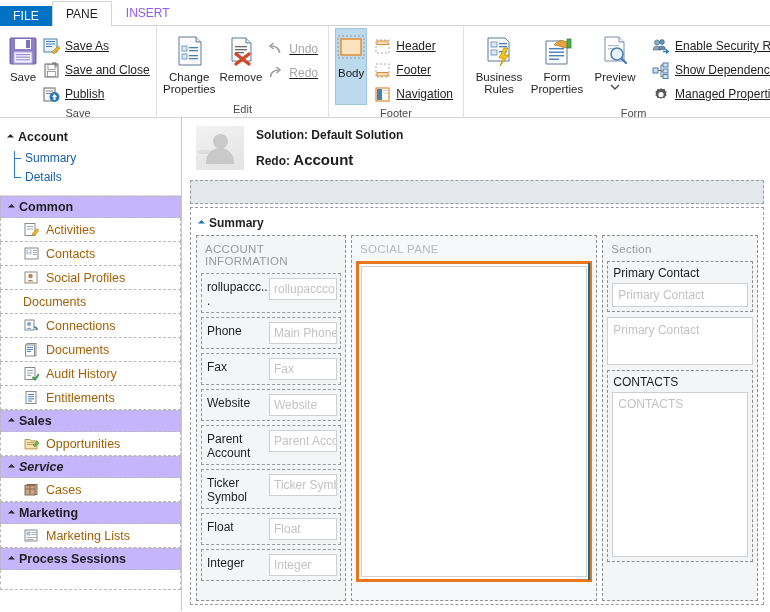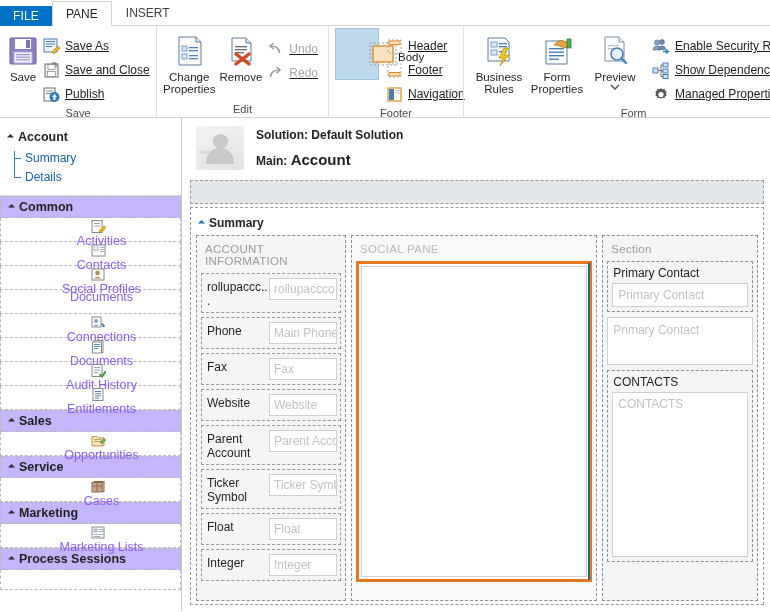--- a/index.html
+++ b/index.html
@@ -37,21 +37,21 @@
     font-size: 12px;
     display: flex; align-items: center; justify-content: center;
     letter-spacing: .2px;
     z-index: 2;
   }
   .tab {
     height: 26px;
     padding: 0 13px;
     display: flex; align-items: center; justify-content: center;
     font-size: 12px;
-    color: #404040;
+    color: #8b5cf6;
     border: 1px solid transparent;
     z-index: 2;
   }
   .tab.active {
     background: #ffffff;
     border: 1px solid #d4d4d4;
     border-bottom: 1px solid #ffffff;
     color: #1f1f1f;
     margin-bottom: -1px;
   }
@@ -106,28 +106,27 @@
     color: #1f1f1f;
     white-space: nowrap;
     cursor: default;
   }
   .smallbtn.disabled { color: #a6a6a6; }
   .smallbtn .ic { width: 18px; height: 18px; margin-right: 5px; flex: 0 0 18px;
                   display:flex; align-items:center; justify-content:center;}
 
   .selbtn {
     width: 44px;
-    display: flex; flex-direction: row; align-items: center;
+    display: flex; flex-direction: column; align-items: center;
     padding-top: 4px; padding-bottom: 2px;
     background: #bcd9ee;
     border: 1px solid #9ec4e0;
-    height: 52px;
+    height: 77px;
     margin-top: -3px;
     cursor: default;
-    padding-left: 32px;
   }
   .selbtn .lbl { font-size: 11.5px; margin-top: 4px; }
 
   
   .svgi { display:block; }
 
   
   #main { display: flex; width: 770px; height: 493px; }
 
   
@@ -179,24 +178,23 @@
     margin: 0;
     background:#c4b5fd;
   }
   .navitem {
     display:flex; align-items:center;
     height: 24px;
     padding-left: 22px;
     border: 1px dashed #b9b9b9;
     border-top: none;
     font-size: 12.5px;
-    color: #8b5cf6;
+    color: #a16207;
     background:#fff;
     cursor:pointer;
-    flex-direction:column;
   }
   .navitem .ic { width:16px; height:16px; margin-right:7px; flex:0 0 16px;
                  display:flex; align-items:center; justify-content:center;}
   .navitem.noicon { padding-left: 22px; }
   .navitem.noicon .txt { margin-left: 0; }
 
   
   #canvas {
     width: 588px; height: 493px;
     background: #ffffff;
@@ -719,21 +717,21 @@
         <svg class="svgi" width="15" height="15" viewBox="0 0 15 15">
           <path d="M1 3.5 h5 l1.2 1.4 h5.8 v8 h-12 z" fill="#f7e3b8" stroke="#b99a4a"></path>
           <rect x="3" y="6" width="7" height=".9" fill="#b99a4a"></rect>
           <rect x="3" y="8" width="7" height=".9" fill="#b99a4a"></rect>
           <path d="M9 9 L13 5 L15 7 L11 11 Z" fill="#79b34a" stroke="#4a7a2b" stroke-width=".5"></path>
         </svg>
       </span>
       <span class="txt">Opportunities</span>
     </div>
 
-    <div class="navsec-hdr" style="border-top:1px dashed #b9b9b9;">
+    <div class="navsec-hdr" style="border-top:1px dashed #b9b9b9;font-style:italic;">
       <span class="caret caret-blk"></span>
       <span>Service</span>
     </div>
     <div class="navitem">
       <span class="ic">
         <svg class="svgi" width="15" height="15" viewBox="0 0 15 15">
           <rect x="3" y="2.5" width="10" height="10" fill="#d8b7a0" stroke="#8a6a52"></rect>
           <rect x="1" y="3.5" width="10" height="9.5" fill="#c9a289" stroke="#8a6a52"></rect>
           <rect x="1" y="6.5" width="10" height="1" fill="#8a6a52"></rect>
           <rect x="5.5" y="3.5" width="1" height="9.5" fill="#8a6a52"></rect>
@@ -771,21 +769,21 @@
 
     <div class="form-head">
       <div class="avatar">
         <div class="shadow"></div>
         <div class="head"></div>
         <div class="body"></div>
       </div>
       <div class="form-head-txt">
         <div class="sol-line">Solution: Default Solution</div>
         <div class="form-line">
-          <span>Main:</span>
+          <span>Redo:</span>
           <span class="big">Account</span>
         </div>
       </div>
     </div>
 
     <div class="hdr-strip"></div>
 
     <div class="tab-region">
       <div class="tab-title">
         <span class="caret" style="border-bottom-color:#1f6fb5;"></span>

